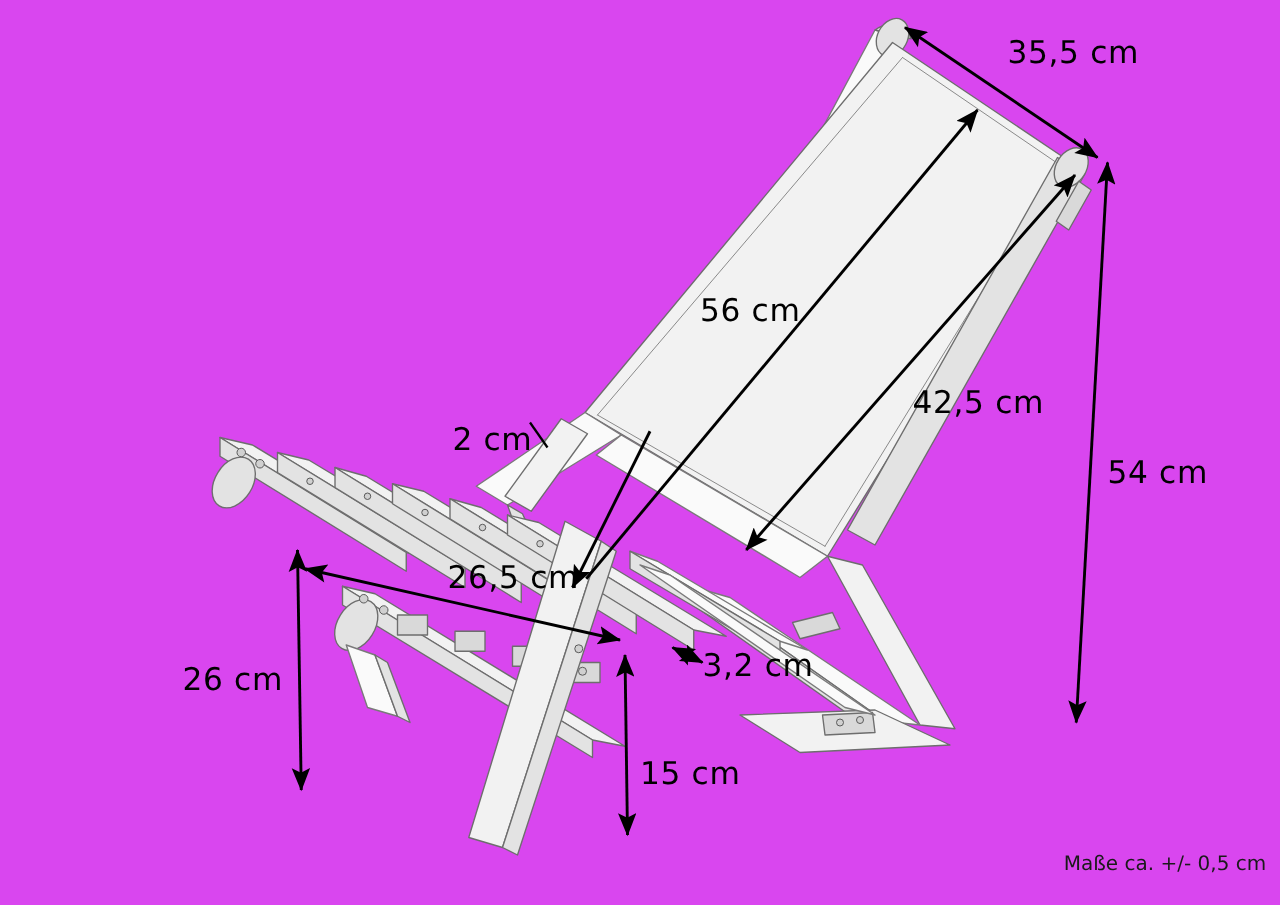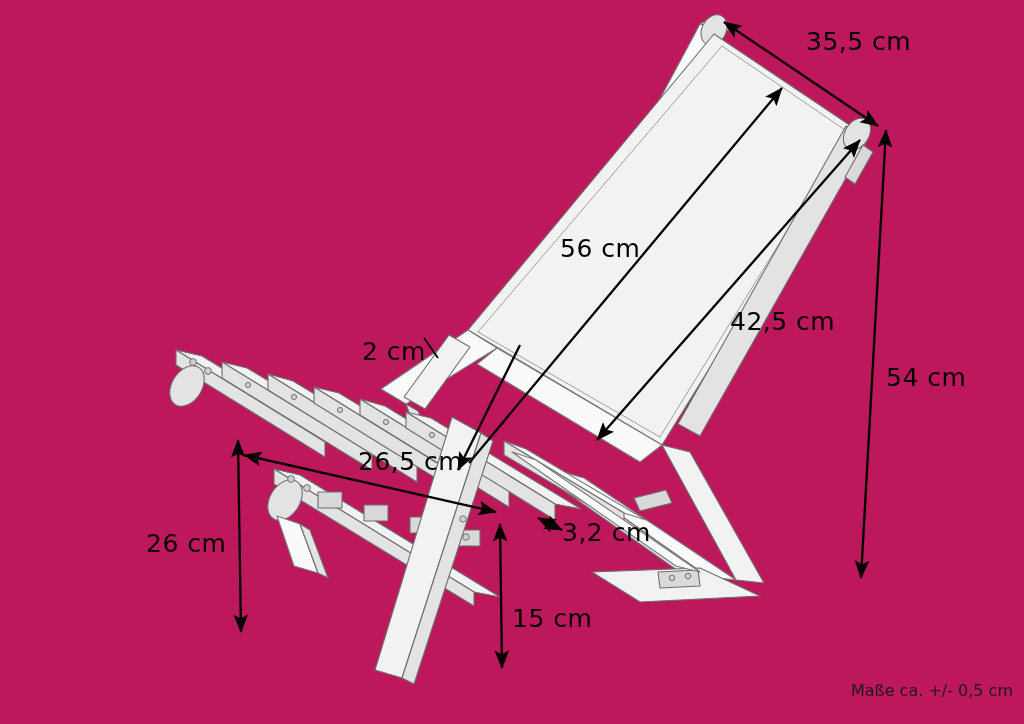--- a/index.html
+++ b/index.html
@@ -8,21 +8,21 @@
     padding: 0;
     background: #ffffff;
   }
   body {
     font-family: "DejaVu Sans", "Liberation Sans", sans-serif;
   }
   #stage {
     position: relative;
     width: 1024px;
     height: 724px;
-    background: #be185d;
+    background: #d946ef;
     overflow: hidden;
   }
   #drawing {
     position: absolute;
     left: 0;
     top: 0;
     width: 1024px;
     height: 724px;
     display: block;
   }

